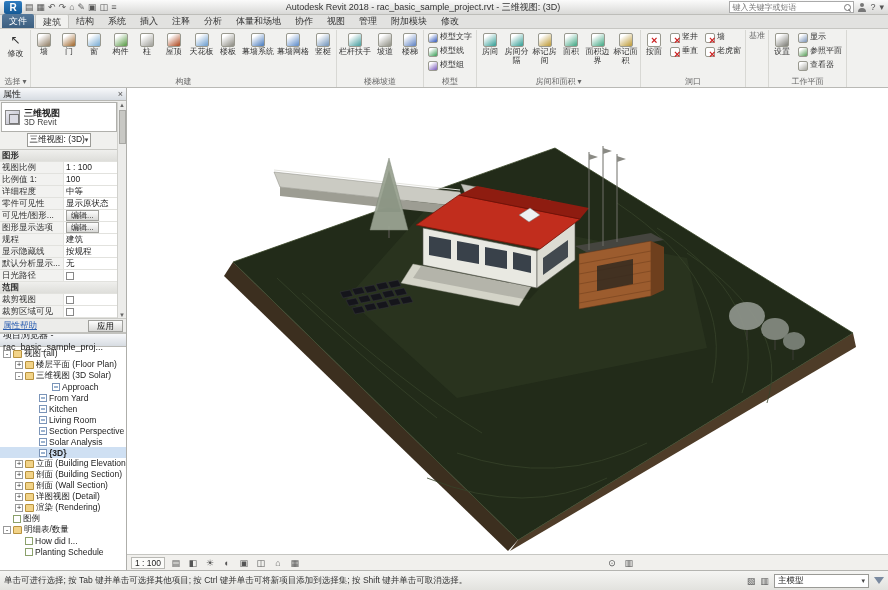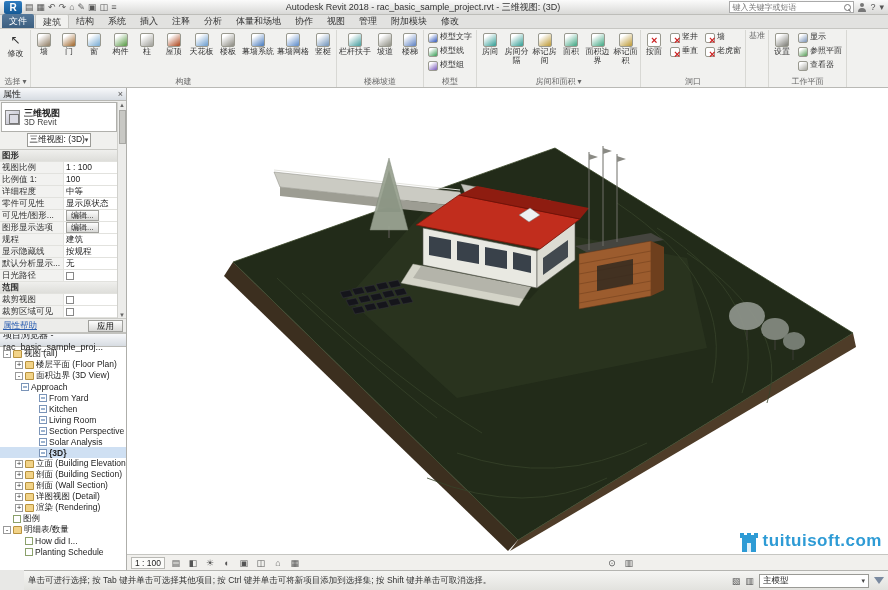--- a/index.html
+++ b/index.html
@@ -97,24 +97,24 @@
 .canvas{flex:1;background:#fff;position:relative;overflow:hidden;}
 .scene{position:absolute;inset:0;width:100%;height:100%;}
 .watermark{position:absolute;right:6px;bottom:2px;display:flex;align-items:center;gap:4px;color:#2e9bd5;font-size:17px;font-weight:bold;letter-spacing:0.5px;}
 
 .viewbar{height:16px;background:#f1f0ed;border-top:1px solid #c6c6c2;display:flex;align-items:center;gap:5px;padding:0 4px;}
 .scalebox{font-size:8.5px;border:1px solid #b8b8b4;background:#fbfbf9;padding:0 3px;height:12px;line-height:11px;}
 .vicon{font-size:9px;color:#555;width:12px;text-align:center;cursor:default;}
 .vgap{margin-left:300px;display:flex;gap:5px;}
 
 
-.statusbar{height:20px;background:linear-gradient(#f5f5f3,#e2e2de);border-top:1px solid #b4b4b0;display:flex;align-items:center;padding:0 4px;gap:5px;margin-left:24px;}
+.statusbar{height:20px;background:linear-gradient(#f5f5f3,#e2e2de);border-top:1px solid #b4b4b0;display:flex;align-items:center;padding:0 4px;gap:5px;}
 .status-msg{flex:1;font-size:8.5px;color:#333;white-space:nowrap;overflow:hidden;}
 .sbicon{font-size:9px;color:#555;}
-.sb-combo{width:110px;height:14px;background:#fff;border:1px solid #9a9a96;display:flex;align-items:center;padding:0 3px;font-size:8.5px;gap:12px;}
+.sb-combo{width:95px;height:14px;background:#fff;border:1px solid #9a9a96;display:flex;align-items:center;padding:0 3px;font-size:8.5px;gap:12px;}
 .sb-combo .arr{margin-left:auto;font-size:7px;color:#444;}
 .funnel{width:0;height:0;border-left:5px solid transparent;border-right:5px solid transparent;border-top:7px solid #7a8aa0;display:inline-block;}
 </style>
 </head>
 <body>
 
 <div class="titlebar">
   <div class="app-btn">R</div>
   <div class="qat">
     <span>▤</span>
@@ -451,23 +451,23 @@
             <span class="tlabel">视图 (all)</span>
           </div>
         <div class="titem" style="padding-left:15px">
             <span class="exp">+</span>
             <span class="nico folder"></span>
             <span class="tlabel">楼层平面 (Floor Plan)</span>
           </div>
         <div class="titem" style="padding-left:15px">
             <span class="exp">-</span>
             <span class="nico folder"></span>
-            <span class="tlabel">面积边界 (3D View)</span>
-          </div>
-        <div class="titem" style="padding-left:11px">
+            <span class="tlabel">三维视图 (3D Solar)</span>
+          </div>
+        <div class="titem" style="padding-left:42px">
             <span class="exp"></span>
             <span class="nico view"></span>
             <span class="tlabel">Approach</span>
           </div>
         <div class="titem" style="padding-left:29px">
             <span class="exp"></span>
             <span class="nico view"></span>
             <span class="tlabel">From Yard</span>
           </div>
         <div class="titem" style="padding-left:29px">
@@ -639,27 +639,20 @@
             <use href="#sp" x="243" y="207"></use>
             <use href="#sp" x="255" y="204"></use>
             <use href="#sp" x="267" y="202"></use>
           <use href="#sp" x="225" y="220"></use>
             <use href="#sp" x="237" y="217"></use>
             <use href="#sp" x="249" y="215"></use>
             <use href="#sp" x="261" y="212"></use>
             <use href="#sp" x="273" y="210"></use>
         </g>
       </svg>
-      <div class="watermark">
-        <svg width="20" height="22" viewBox="0 0 20 22">
-          <path d="M3 22 L3 8 L1 8 L1 3 L5 3 L5 5 L8 5 L8 3 L12 3 L12 5 L15 5 L15 3 L19 3 L19 8 L17 8 L17 22 Z" fill="#2e9bd5"></path>
-          <rect x="8" y="13" width="4" height="9" fill="#ffffff" opacity="0.85"></rect>
-        </svg>
-        <span>tuituisoft.com</span>
-      </div>
     </div>
 
     <div class="viewbar">
       <span class="scalebox">1 : 100</span>
       <span class="vicon">▤</span>
       <span class="vicon">◧</span>
       <span class="vicon">☀</span>
       <span class="vicon">◐</span>
       <span class="vicon">▣</span>
       <span class="vicon">◫</span>

